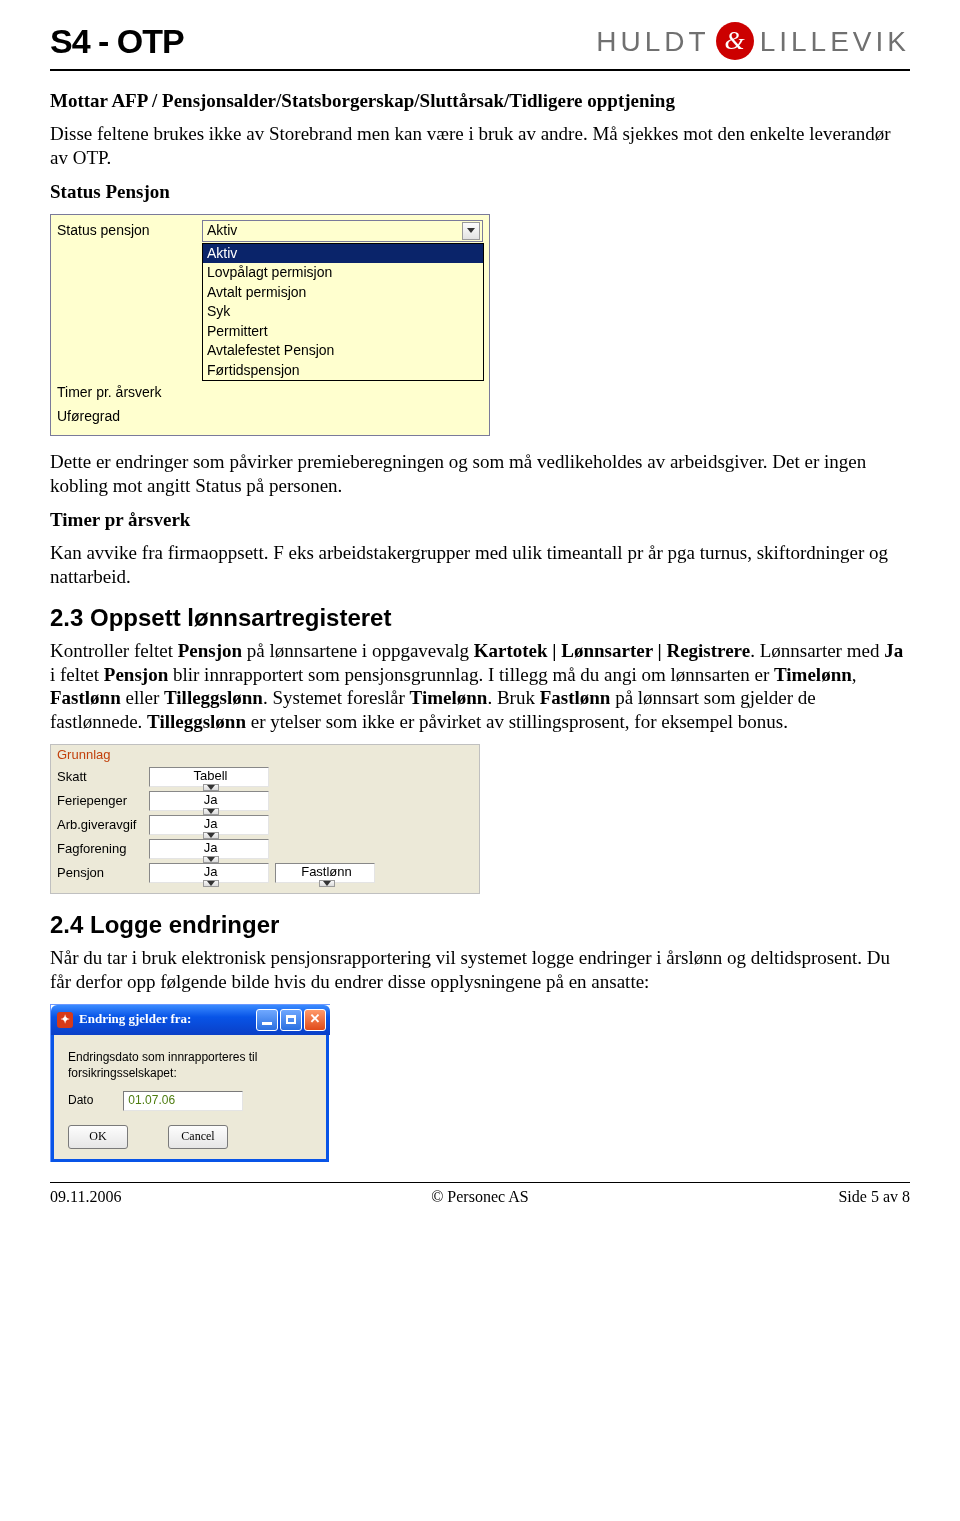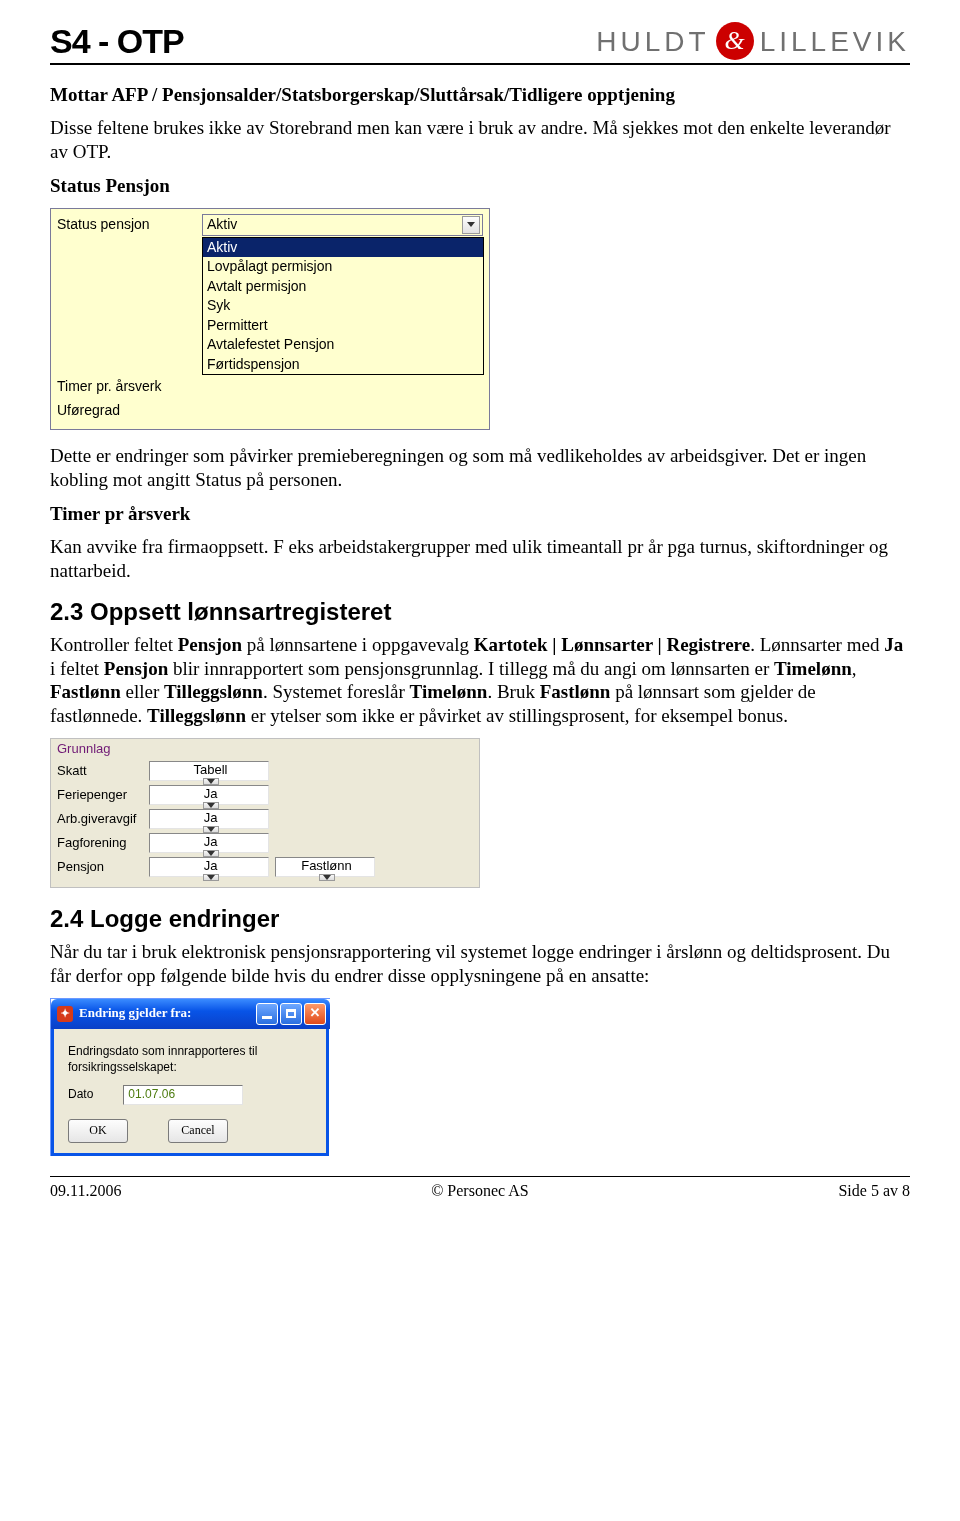--- a/index.html
+++ b/index.html
@@ -6,21 +6,21 @@
   body {
     font-family: 'Times New Roman', Times, serif;
     font-size: 19px;
     color: #000;
     background: #fff;
     width: 960px;
     margin: 0 auto;
     padding: 20px 50px 10px 50px;
     line-height: 1.25;
   }
-  .header { display: flex; justify-content: space-between; align-items: center; border-bottom: 2px solid #000; margin-bottom: 18px; }
+  .header { display: flex; justify-content: space-between; align-items: center; border-bottom: 2px solid #000; padding-bottom: 6px; margin-bottom: 18px; }
   .header-title { font-family: Arial, Helvetica, sans-serif; font-weight: 900; font-size: 34px; letter-spacing: -1px; }
   .logo { display: flex; align-items: center; font-family: Arial, Helvetica, sans-serif; font-weight: 400; letter-spacing: 4px; font-size: 28px; color: #707070; }
   .logo .amp {
     display: inline-flex; align-items: center; justify-content: center;
     width: 38px; height: 38px; border-radius: 50%; background: #cc0000; color: #fff;
     font-family: Georgia, serif; font-style: italic; font-size: 26px; letter-spacing: 0;
     margin: 0 6px;
   }
   p { margin: 0 0 10px 0; }
   .bold { font-weight: 700; }
@@ -50,21 +50,21 @@
   }
   .dropdown-list div { padding: 1px 4px; }
   .dropdown-list .sel { background: #0a246a; color: #fff; }
 
   
   .shot2 {
     width: 430px; font-family: Tahoma, 'MS Sans Serif', sans-serif; font-size: 13px;
     background: #ece9d8; border: 1px solid #c0c0c0; padding: 4px 6px 8px 6px;
     margin: 6px 0 16px 0;
   }
-  .fieldset-lbl { color: #701a75; font-size: 13px; position: relative; top: -2px; }
+  .fieldset-lbl { color: #c2410c; font-size: 13px; position: relative; top: -2px; }
   .shot2-row { display: flex; align-items: center; height: 24px; gap: 6px; }
   .shot2-lbl { width: 86px; }
   .combo2 {
     width: 120px; height: 20px; background: #fff; border-top: 1px solid #888; border-left: 1px solid #888;
     border-right: 1px solid #e4e4e4; border-bottom: 1px solid #e4e4e4;
     display: flex; align-items: center; justify-content: space-between; padding: 0 1px 0 4px;
     font-size: 13px;
     flex-direction: column;
   }
   .combo-btn2 {

